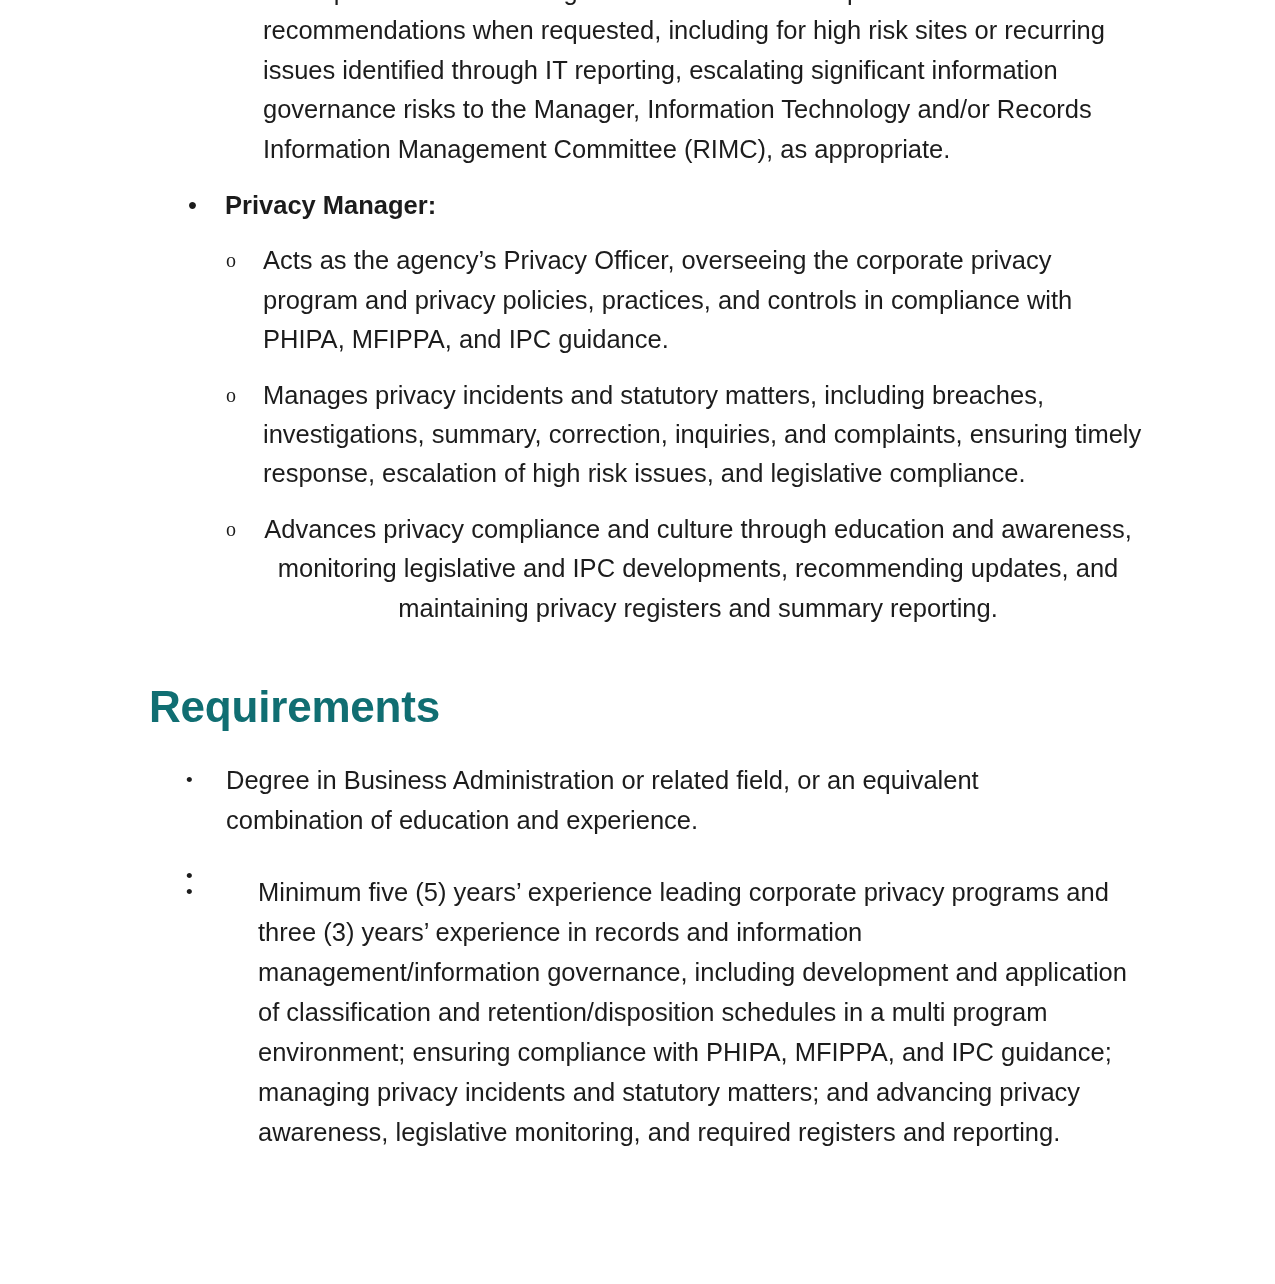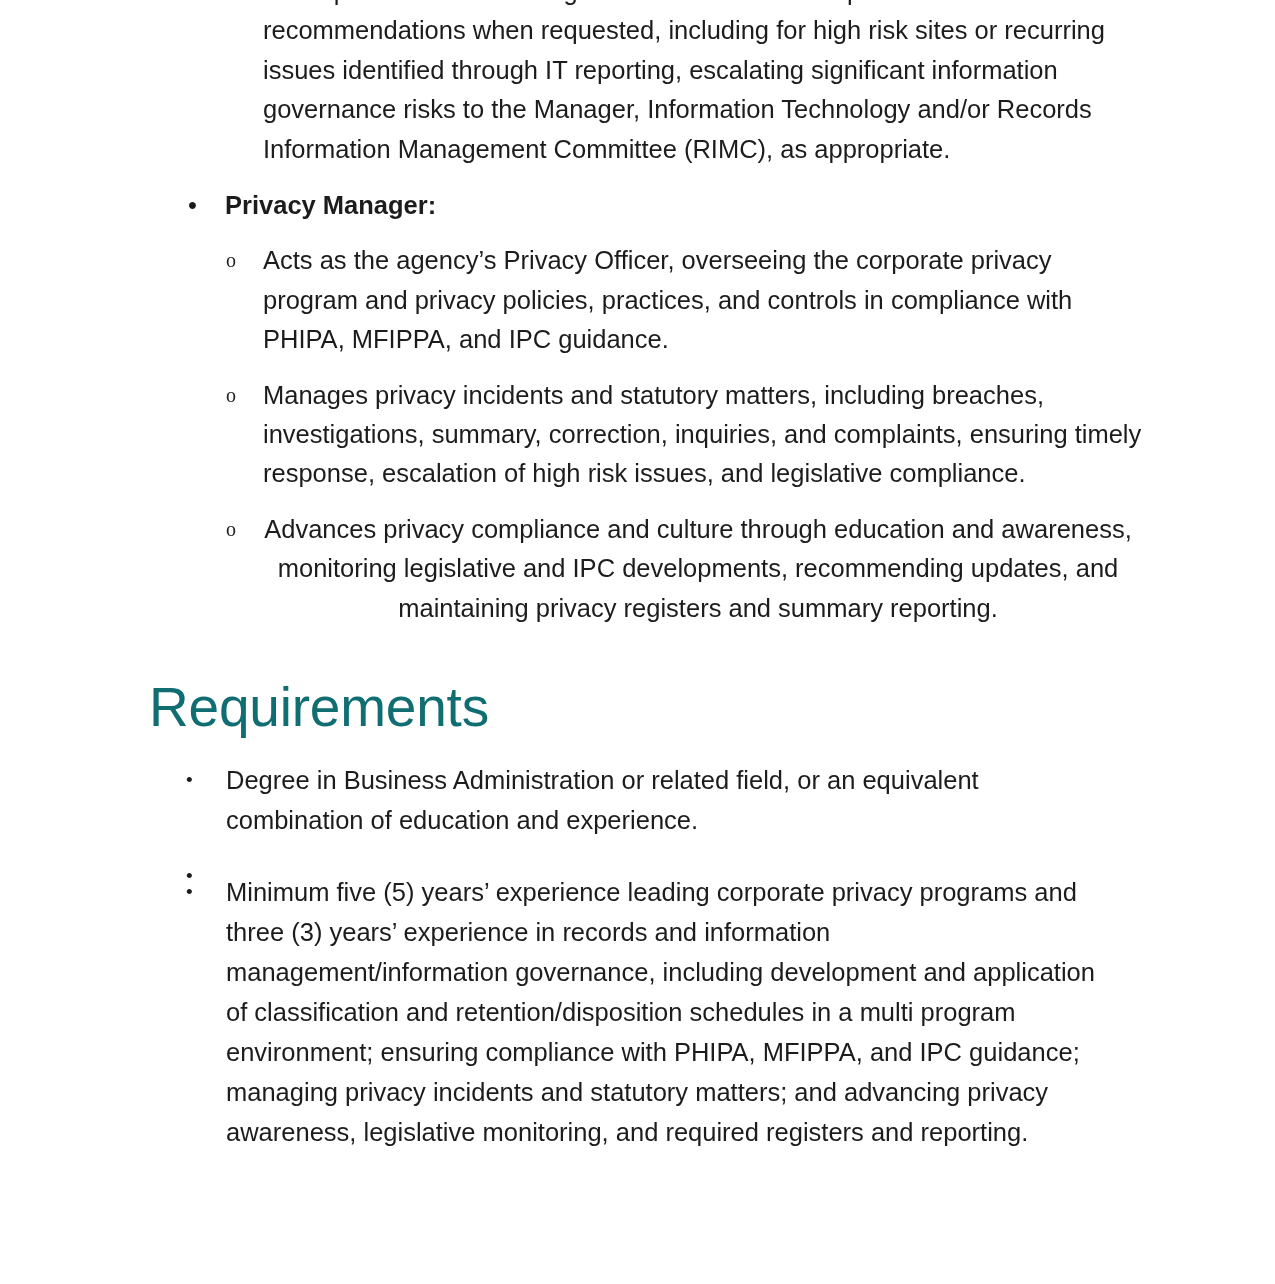--- a/index.html
+++ b/index.html
@@ -103,23 +103,23 @@
   
   .w-a  { width: 880px; }   
   .w-b  { width: 860px; }
   .w-c  { width: 880px; }
   .w-d  { width: 870px; text-align: center; }
 
   
   h2.section-heading {
     margin: 0;
     padding: 0;
-    font-size: 55px;
+    font-size: 44px;
     line-height: 52px;
-    font-weight: normal;
+    font-weight: bold;
     color: #106e72;
     letter-spacing: -0.2px;
     padding-left: 149px;
   }
   .heading-space-top { height: 53px; }
   .heading-space-bottom { height: 27px; }
 
   
   li.req {
     position: relative;
@@ -133,21 +133,21 @@
     position: absolute;
     left: 186px;
     top: 0;
     font-size: 19px;
     line-height: 40px;
     color: #1c1c1c;
   }
   li.req .txt { display: block; }
   .w-r1 { width: 790px; }
   .w-r2 { width: 800px; }
-  .w-r3 { width: 885px; }
+  .w-r3 { width: 885px; margin-left: 32px; }
 </style>
 </head>
 <body>
 
 <div class="page">
   <div class="content">
 
     <ul class="level2">
       <li class="l2">
         <span class="marker">o</span>

